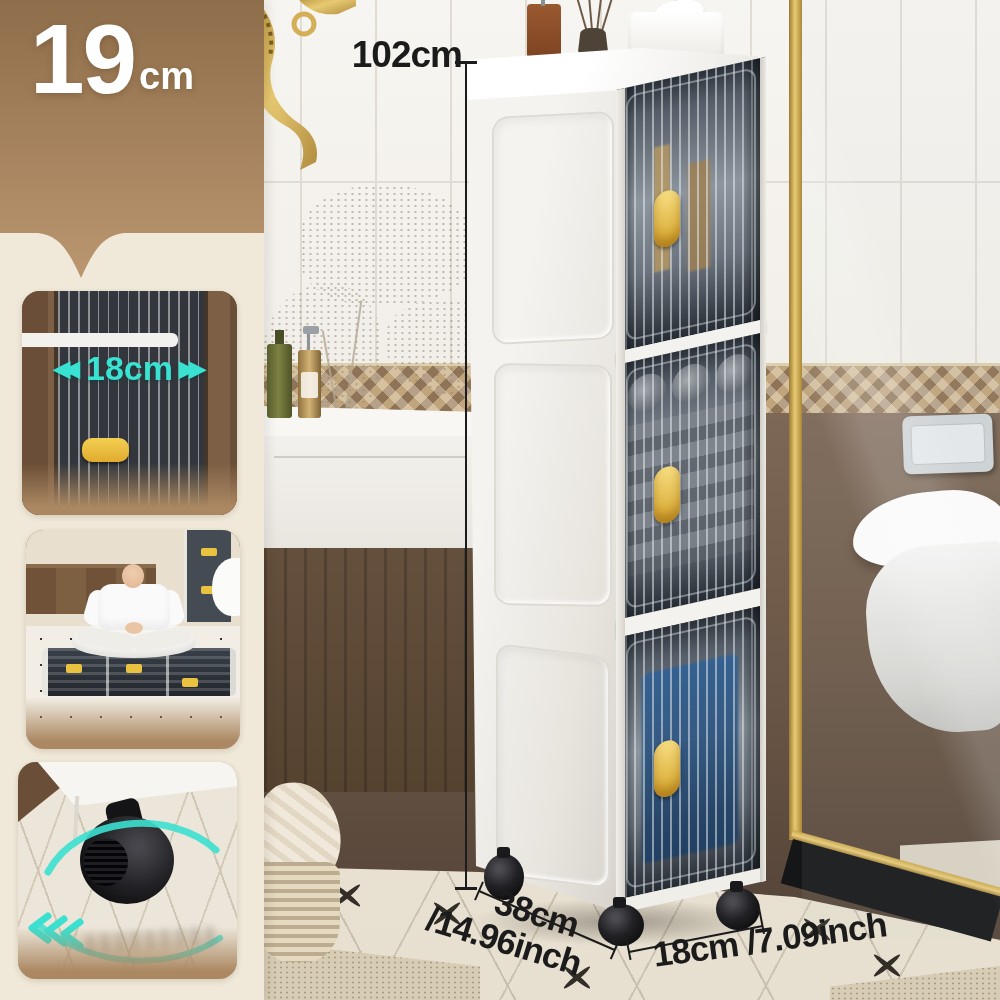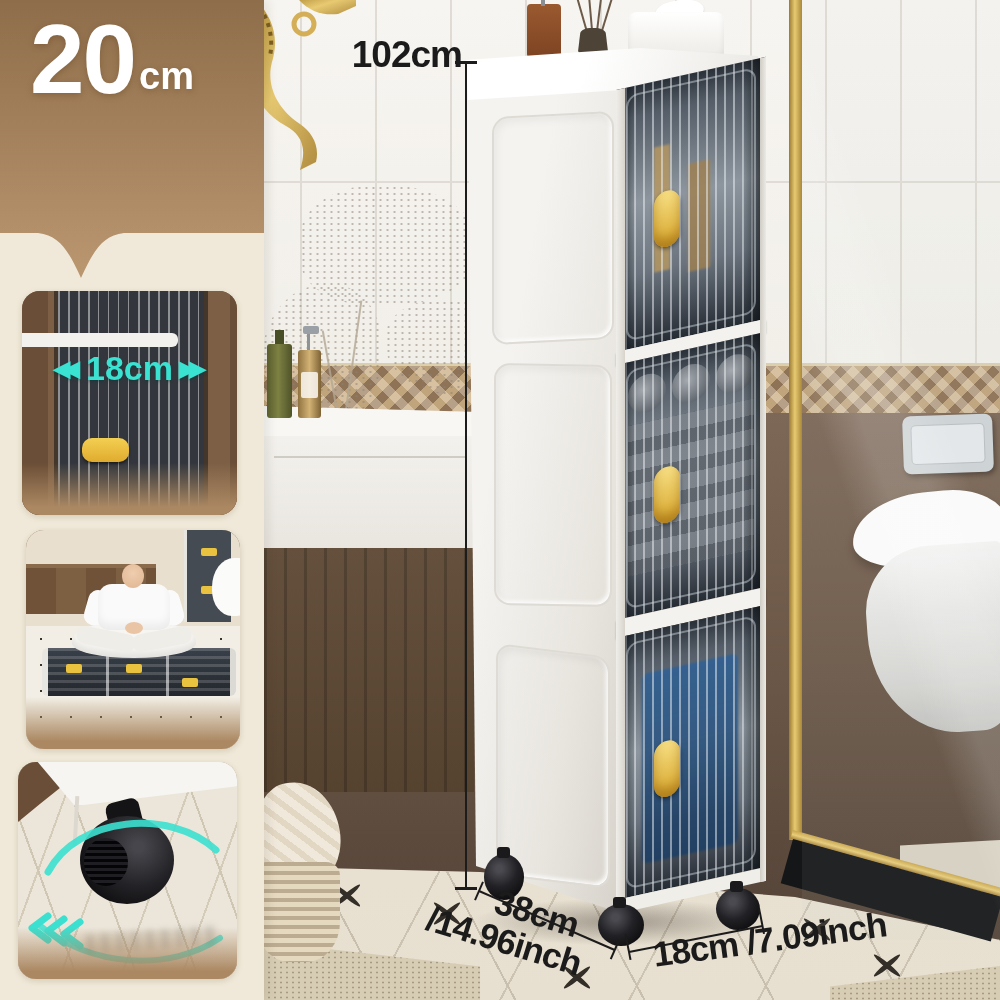--- a/index.html
+++ b/index.html
@@ -407,21 +407,21 @@
     <svg class="sb-header-svg" width="264" height="290">
       <defs>
         <linearGradient id="hb" x1="0" y1="0" x2="0" y2="1">
           <stop offset="0" stop-color="#8e6d4a"></stop>
             <stop offset="1" stop-color="#bb9770"></stop>
         </linearGradient>
       </defs>
       <path d="M0,0 H264 V233 H124 C102,236 94,250 81,278 C68,250 60,236 38,233 H0 Z" fill="url(#hb)"></path>
     </svg>
     <div class="abs badge">
-      <span class="badge-num">20</span>
+      <span class="badge-num">19</span>
       <span class="badge-unit">cm</span>
     </div>
 
     <div class="sb-panel p1">
       <div class="p1-bg"></div>
       <div class="p1-cab">
         <div class="p1-ribs"></div>
       </div>
       <div class="p1-band"></div>
       <div class="p1-row">

